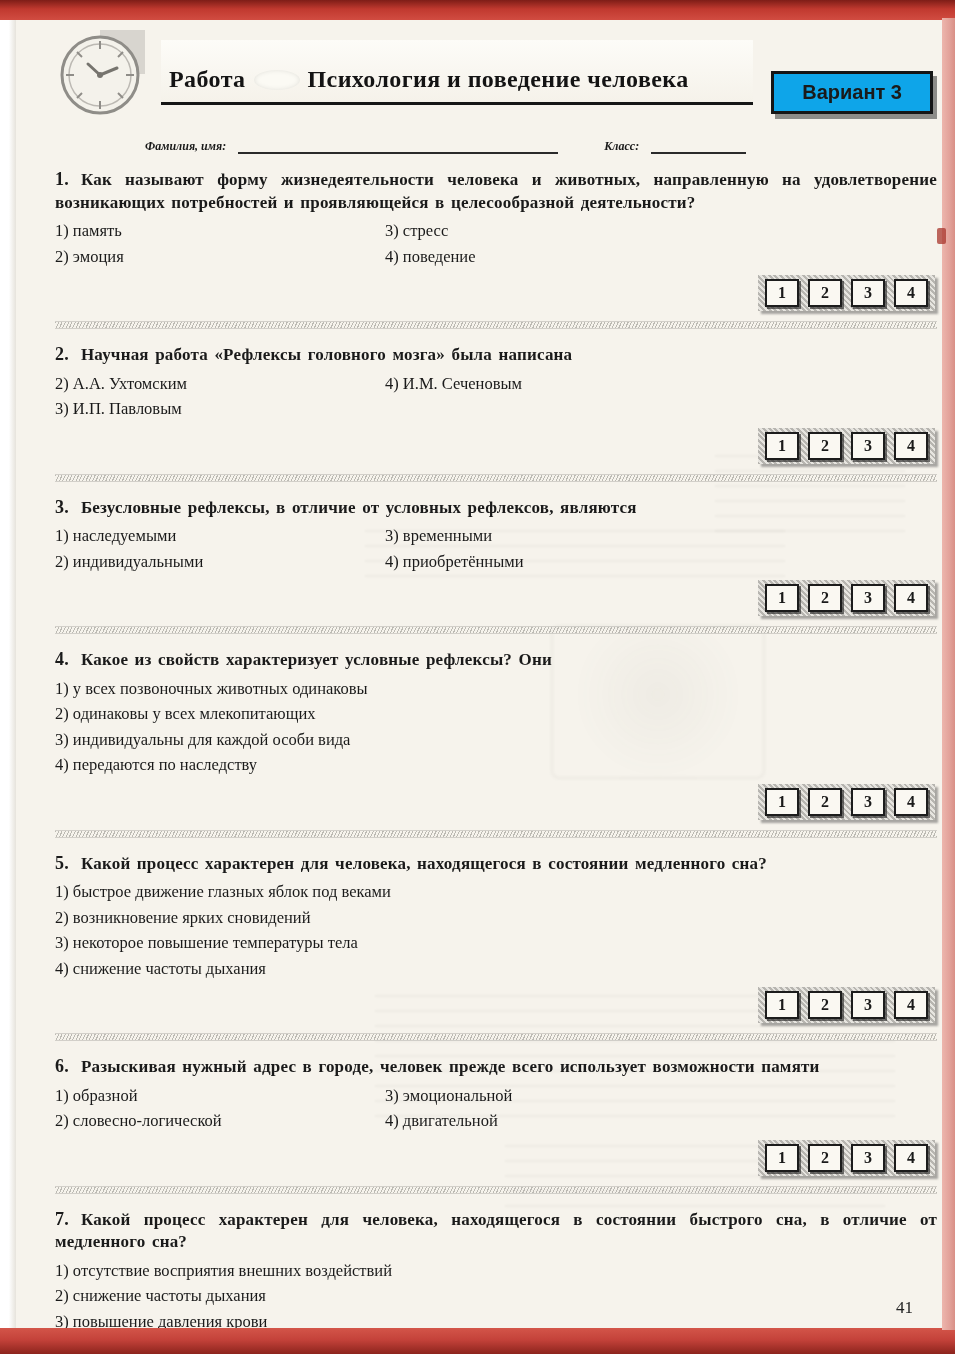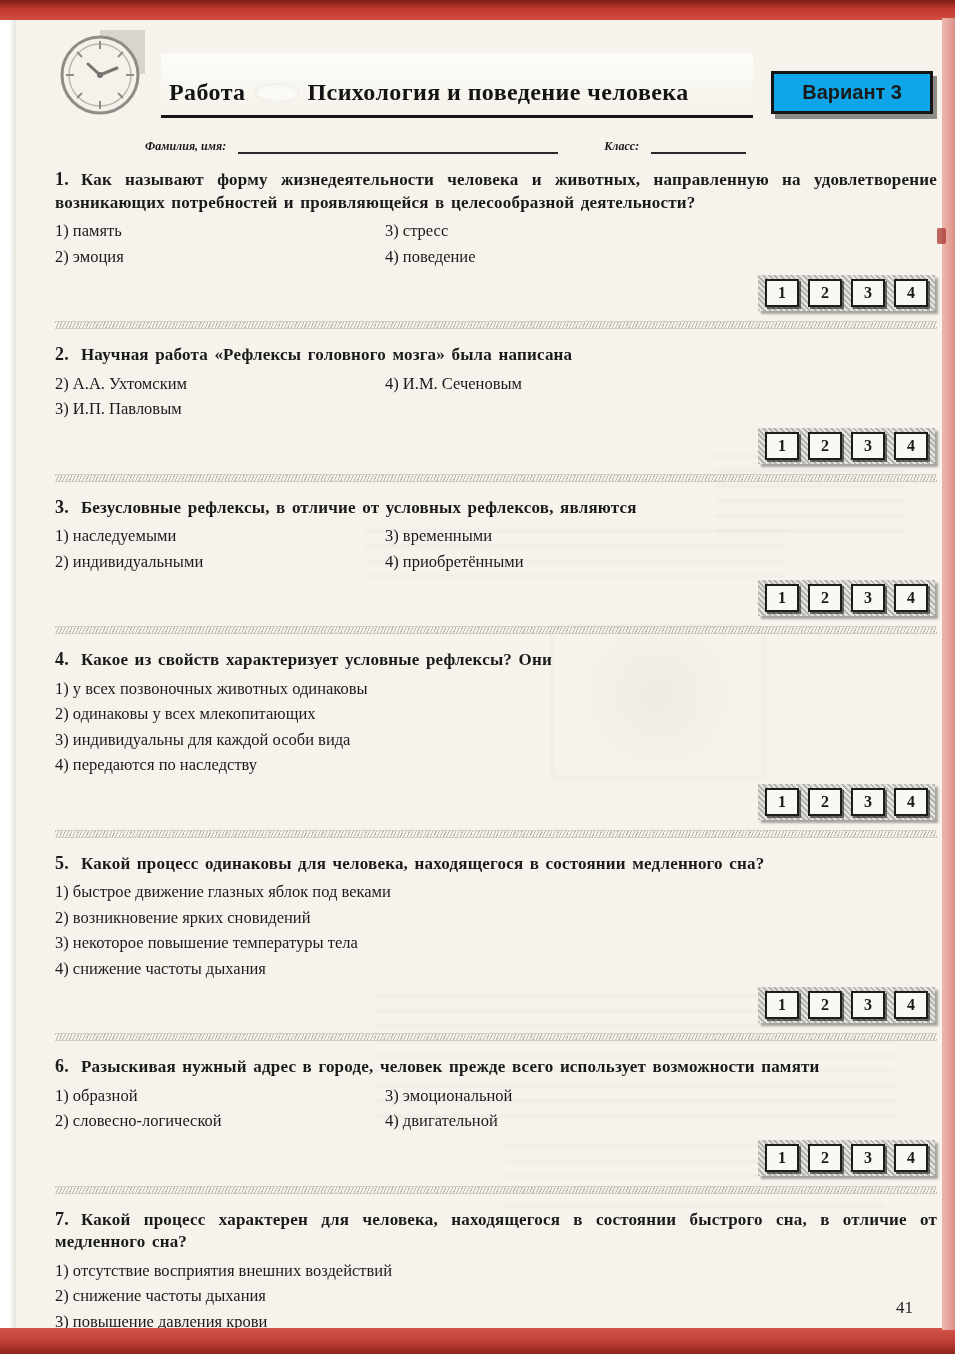--- a/index.html
+++ b/index.html
@@ -48,21 +48,21 @@
     border-radius:8px;
     background:radial-gradient(circle at 50% 45%, rgba(110,105,95,.18), transparent 65%);
     filter:blur(1.5px); opacity:.30;
   }
 
   .content {
     position:absolute; left:55px; top:26px; width:882px; z-index:2;
   }
 
   
-  .header { display:flex; align-items:flex-end; }
+  .header { display:flex; align-items:center; }
   .clock { width:90px; height:90px; flex:0 0 auto; margin-right:16px; margin-top:2px; }
   .title-wrap {
     flex:1 1 auto;
     border-bottom:3px solid #161616;
     padding:26px 6px 9px 8px;
     background:linear-gradient(#fdfcf8,#f5f2ea);
     white-space:nowrap;
   }
   .work, .title {
     font-weight:700; font-size:24px; letter-spacing:.4px; color:#141414;
@@ -265,21 +265,21 @@
           <span class="abox">1</span>
           <span class="abox">2</span>
           <span class="abox">3</span>
           <span class="abox">4</span>
         </div>
       </div>
       <div class="sep"></div>
     </section>
 
     <section class="question">
-      <p class="stem"><b class="qnum">5.</b><span>Какой процесс одинаковы для человека, находящегося в состоянии медленного сна?</span></p>
+      <p class="stem"><b class="qnum">5.</b><span>Какой процесс характерен для человека, находящегося в состоянии медленного сна?</span></p>
       <div class="options cols1">
         <div class="opt">1)  быстрое движение глазных яблок под веками</div>
         <div class="opt">2)  возникновение ярких сновидений</div>
         <div class="opt">3)  некоторое повышение температуры тела</div>
         <div class="opt">4)  снижение частоты дыхания</div>
       </div>
       <div class="answer-row">
         <div class="answer-strip">
           <span class="abox">1</span>
           <span class="abox">2</span>

